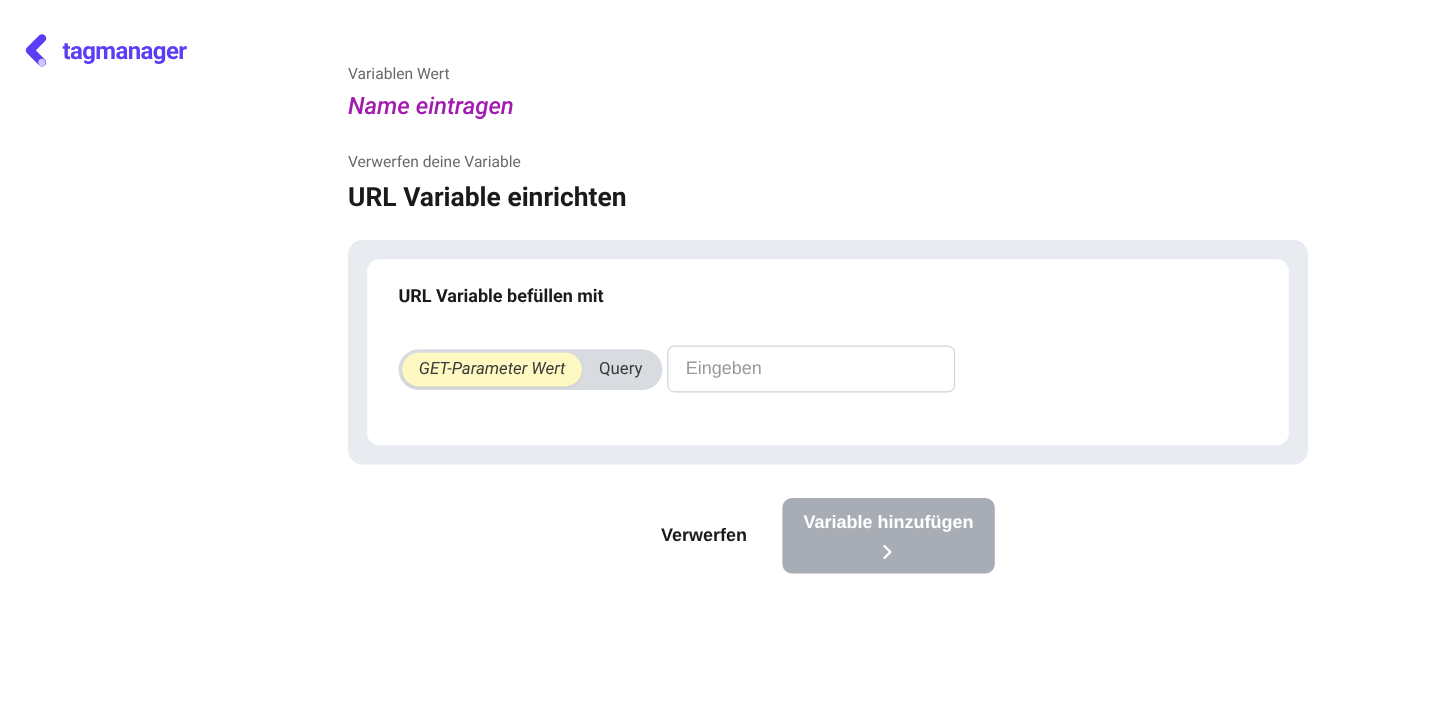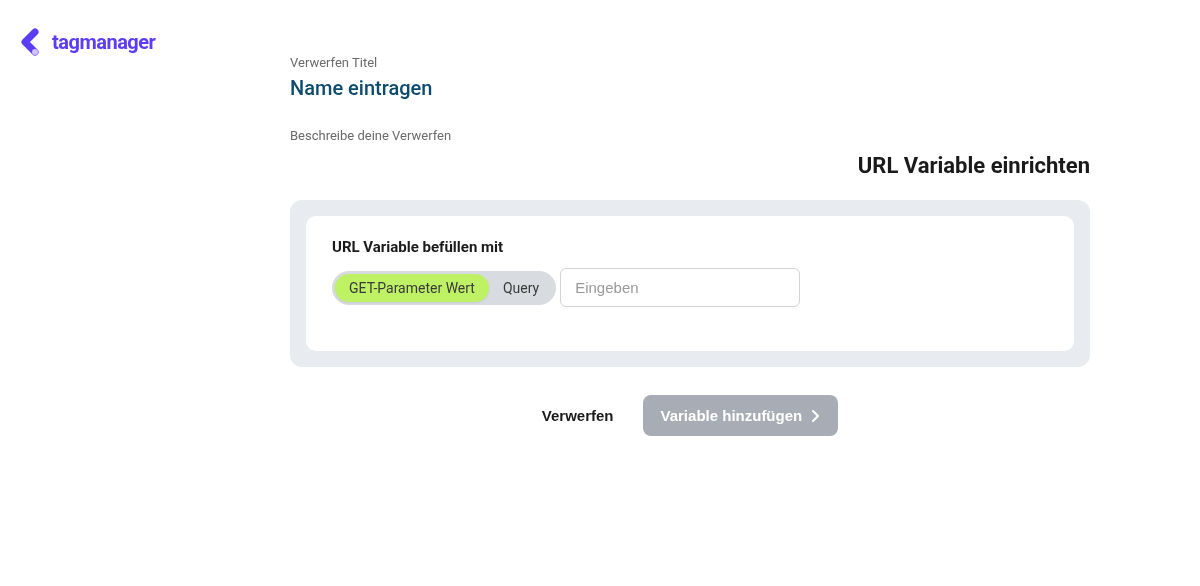--- a/index.html
+++ b/index.html
@@ -41,32 +41,32 @@
       top: 55px;
       width: 800px;
     }
     .field-label {
       font-size: 13px;
       color: #6a6a6a;
       margin-bottom: 6px;
     }
     .field-placeholder {
       font-size: 20px;
-      color: #0c4a6e;
+      color: #a21caf;
       font-weight: 500;
       margin-bottom: 28px;
       cursor: text;
+      font-style: italic;
     }
     .section-title {
       font-size: 22px;
       font-weight: 700;
       color: #1a1a1a;
       margin-top: 10px;
       margin-bottom: 22px;
-      text-align: right;
     }
     .card-outer {
       background: #e8ecf0;
       border-radius: 12px;
       padding: 16px;
     }
     .card-inner {
       background: #ffffff;
       border-radius: 10px;
       padding: 22px 26px 26px 26px;
@@ -86,31 +86,33 @@
     }
     .pill {
       padding: 6px 14px;
       border-radius: 999px;
       font-size: 14px;
       color: #3a3a3a;
       cursor: pointer;
       user-select: none;
     }
     .pill.active {
-      background: #bef264;
+      background: #fef9c3;
       box-shadow: 0 1px 2px rgba(0,0,0,0.08);
+      font-style: italic;
     }
     .text-input {
       width: 240px;
       padding: 10px 14px;
       border: 1px solid #d0d4d8;
       border-radius: 6px;
       font-size: 15px;
       color: #ef4444;
       outline: none;
+      margin-top: 20px;
     }
     .text-input::placeholder {
       color: #9a9a9a;
     }
     .actions {
       display: flex;
       justify-content: center;
       align-items: center;
       gap: 29px;
       margin-top: 28px;
@@ -128,20 +130,21 @@
       color: #ffffff;
       border: none;
       border-radius: 8px;
       padding: 12px 18px;
       font-size: 15px;
       font-weight: 600;
       cursor: pointer;
       display: flex;
       align-items: center;
       gap: 10px;
+      flex-direction: column;
     }
     .btn-primary .chevron {
       display: inline-flex;
       align-items: center;
     }
   </style>
 </head>
 <body>
 
 <div class="logo">
@@ -149,24 +152,24 @@
     <svg width="28" height="28" viewBox="0 0 28 28">
       <path d="M19 4 L9 14 L19 24" stroke="#5b3df5" stroke-width="7" stroke-linecap="round" stroke-linejoin="round" fill="none"></path>
       <circle cx="19" cy="24" r="3" fill="#d0c4ff"></circle>
     </svg>
   </span>
   <span class="logo-text">tagmanager</span>
 </div>
 
 <div class="main-content">
 
-  <div class="field-label">Verwerfen Titel</div>
+  <div class="field-label">Variablen Wert</div>
   <div class="field-placeholder">Name eintragen</div>
 
-  <div class="field-label">Beschreibe deine Verwerfen</div>
+  <div class="field-label">Verwerfen deine Variable</div>
 
   <div class="section-title">URL Variable einrichten</div>
 
   <div class="card-outer">
     <div class="card-inner">
 
       <div class="card-label">URL Variable befüllen mit</div>
 
       <div class="pill-group">
         <div class="pill active">GET-Parameter Wert</div>

